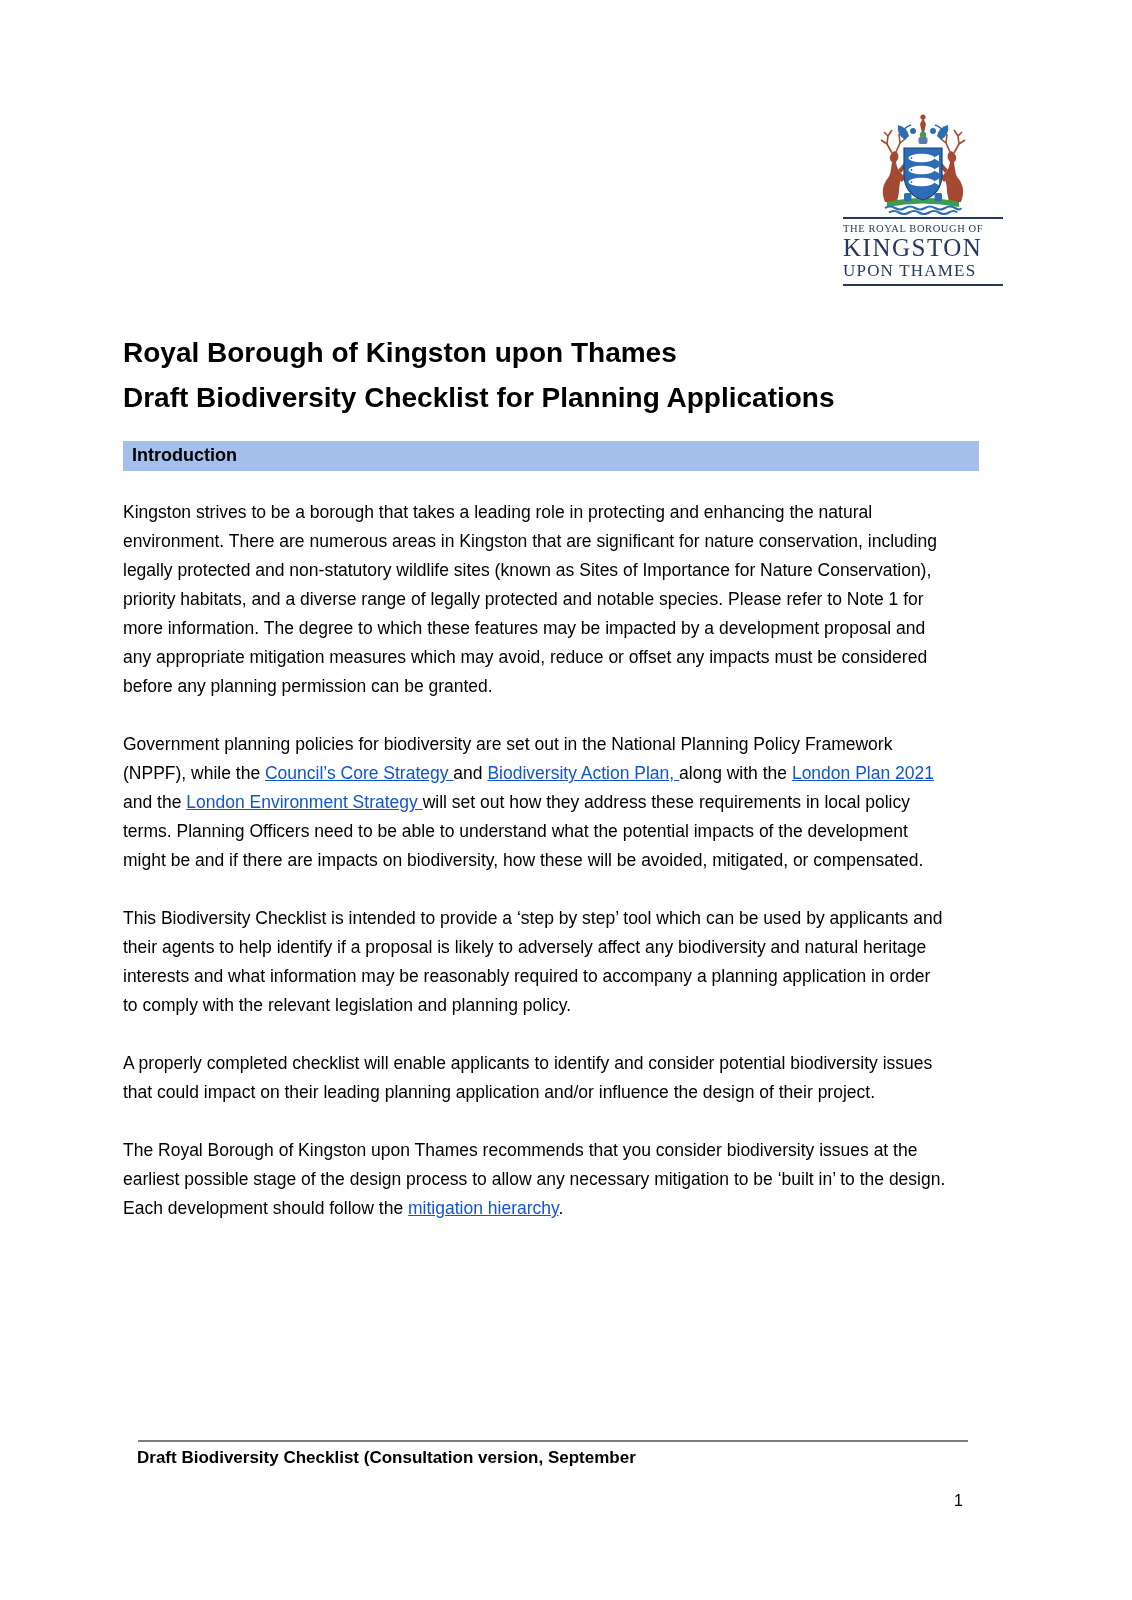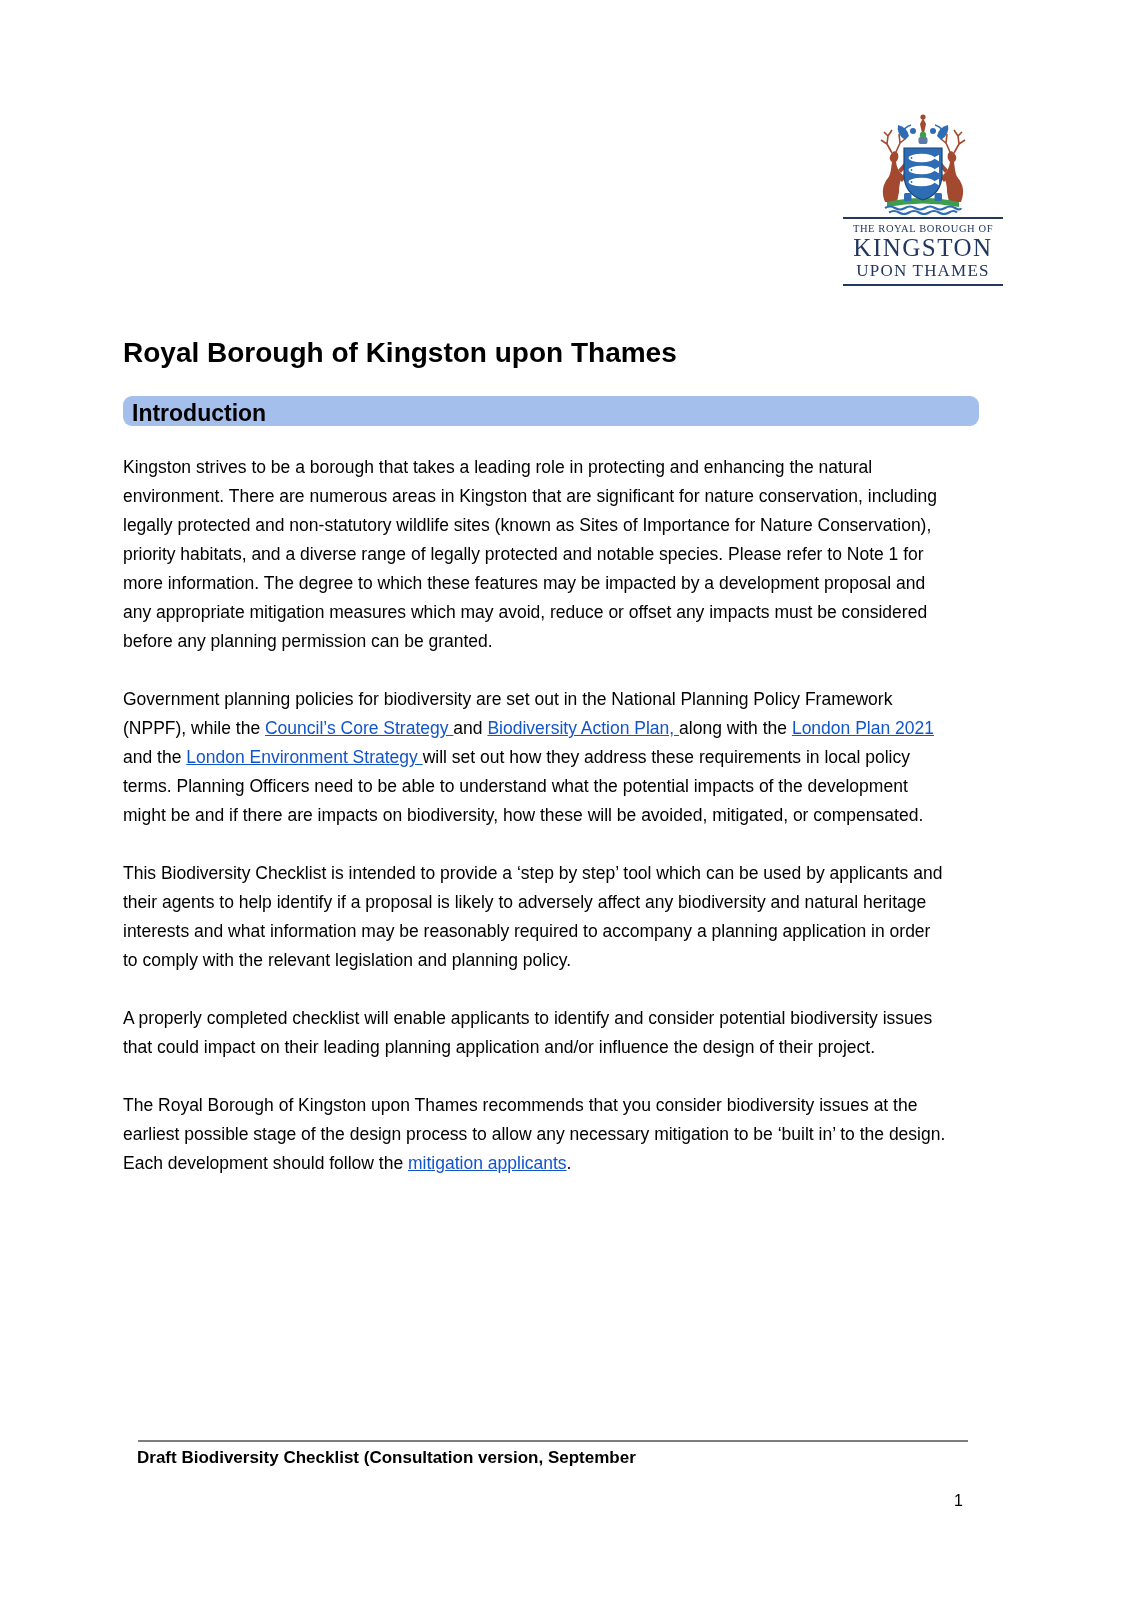--- a/index.html
+++ b/index.html
@@ -1,31 +1,31 @@
 <!DOCTYPE html>
 <html><head>
 <meta charset="utf-8">
 <style>
   html,body{margin:0;padding:0;background:#ffffff;}
   .page{position:relative;width:1132px;height:1600px;background:#ffffff;overflow:hidden;
         font-family:"Liberation Sans",sans-serif;color:#000;}
   
-  .logo{position:absolute;left:843px;top:110px;width:160px;text-align:center;}
+  .logo{position:absolute;left:843px;top:110px;width:160px;text-align:left;}
   .logo svg{display:block;margin:0 auto;}
   .wordmark{border-top:2px solid #24375F;border-bottom:2px solid #24375F;
             padding:3px 0 4px 0;margin-top:2px;color:#24375F;
             font-family:"Liberation Serif",serif;}
   .wm1{font-size:10.5px;letter-spacing:0.6px;line-height:13px;}
   .wm2{font-size:25px;letter-spacing:1.5px;line-height:26px;}
   .wm3{font-size:17px;letter-spacing:1.2px;line-height:19px;}
   
   .content{position:absolute;left:123px;top:330px;width:824px;}
   .title{font-size:28px;font-weight:bold;line-height:45px;margin:0;}
   .intro-bar{margin-top:21px;width:856px;height:30px;box-sizing:border-box;
-             background:#A4BFEC;padding:4px 0 0 9px;font-size:23px;font-weight:bold;border-radius:9px;}
+             background:#A4BFEC;padding:4px 0 0 9px;font-size:18px;font-weight:bold;}
   .para{margin:29px 0 0 0;font-size:17.5px;line-height:29px;}
   .para.first{margin-top:27px;}
   a.link{color:#1155CC;text-decoration:underline;cursor:pointer;}
   
   .footer-rule{position:absolute;left:138px;top:1440px;width:830px;height:2px;background:#7d7d7d;}
   .footer-text{position:absolute;left:137px;top:1448px;font-size:17px;font-weight:bold;}
   .page-num{position:absolute;left:135px;top:1492px;width:828px;text-align:right;font-size:16px;}
 </style>
 </head>
 <body>
@@ -82,32 +82,33 @@
     <div class="wordmark">
       <div class="wm1">THE ROYAL BOROUGH OF</div>
       <div class="wm2">KINGSTON</div>
       <div class="wm3">UPON THAMES</div>
     </div>
   </div>
 
   <div class="content">
     <h1 class="title">
         <div>Royal Borough of Kingston upon Thames</div>
+        <div>Draft Biodiversity Checklist for Planning Applications</div>
       </h1>
 
     <div class="intro-bar">Introduction</div>
 
     <p class="para first"><span>Kingston strives to be a borough that takes a leading role in protecting and enhancing the natural environment. There are numerous areas in Kingston that are significant for nature conservation, including legally protected and non-statutory wildlife sites (known as Sites of Importance for Nature Conservation), priority habitats, and a diverse range of legally protected and notable species. Please refer to Note 1 for more information. The degree to which these features may be impacted by a development proposal and any appropriate mitigation measures which may avoid, reduce or offset any impacts must be considered before any planning permission can be granted.</span></p>
 
     <p class="para"><span>Government planning policies for biodiversity are set out in the National Planning Policy Framework (NPPF), while the </span><a class="link">Council’s Core Strategy </a><span>and </span><a class="link">Biodiversity Action Plan, </a><span>along with the </span><a class="link">London Plan 2021 </a><span>and the </span><a class="link">London Environment Strategy </a><span>will set out how they address these requirements in local policy terms. Planning Officers need to be able to understand what the potential impacts of the development might be and if there are impacts on biodiversity, how these will be avoided, mitigated, or compensated.</span></p>
 
     <p class="para"><span>This Biodiversity Checklist is intended to provide a ‘step by step’ tool which can be used by applicants and their agents to help identify if a proposal is likely to adversely affect any biodiversity and natural heritage interests and what information may be reasonably required to accompany a planning application in order to comply with the relevant legislation and planning policy.</span></p>
 
     <p class="para"><span>A properly completed checklist will enable applicants to identify and consider potential biodiversity issues that could impact on their leading planning application and/or influence the design of their project.</span></p>
 
-    <p class="para"><span>The Royal Borough of Kingston upon Thames recommends that you consider biodiversity issues at the earliest possible stage of the design process to allow any necessary mitigation to be ‘built in’ to the design. Each development should follow the </span><a class="link">mitigation applicants</a><span>.</span></p>
+    <p class="para"><span>The Royal Borough of Kingston upon Thames recommends that you consider biodiversity issues at the earliest possible stage of the design process to allow any necessary mitigation to be ‘built in’ to the design. Each development should follow the </span><a class="link">mitigation hierarchy</a><span>.</span></p>
   </div>
 
   <div class="footer-rule"></div>
   <div class="footer-text">Draft Biodiversity Checklist (Consultation version, September</div>
   <div class="page-num">1</div>
 
 </div>
 
 </body></html>

